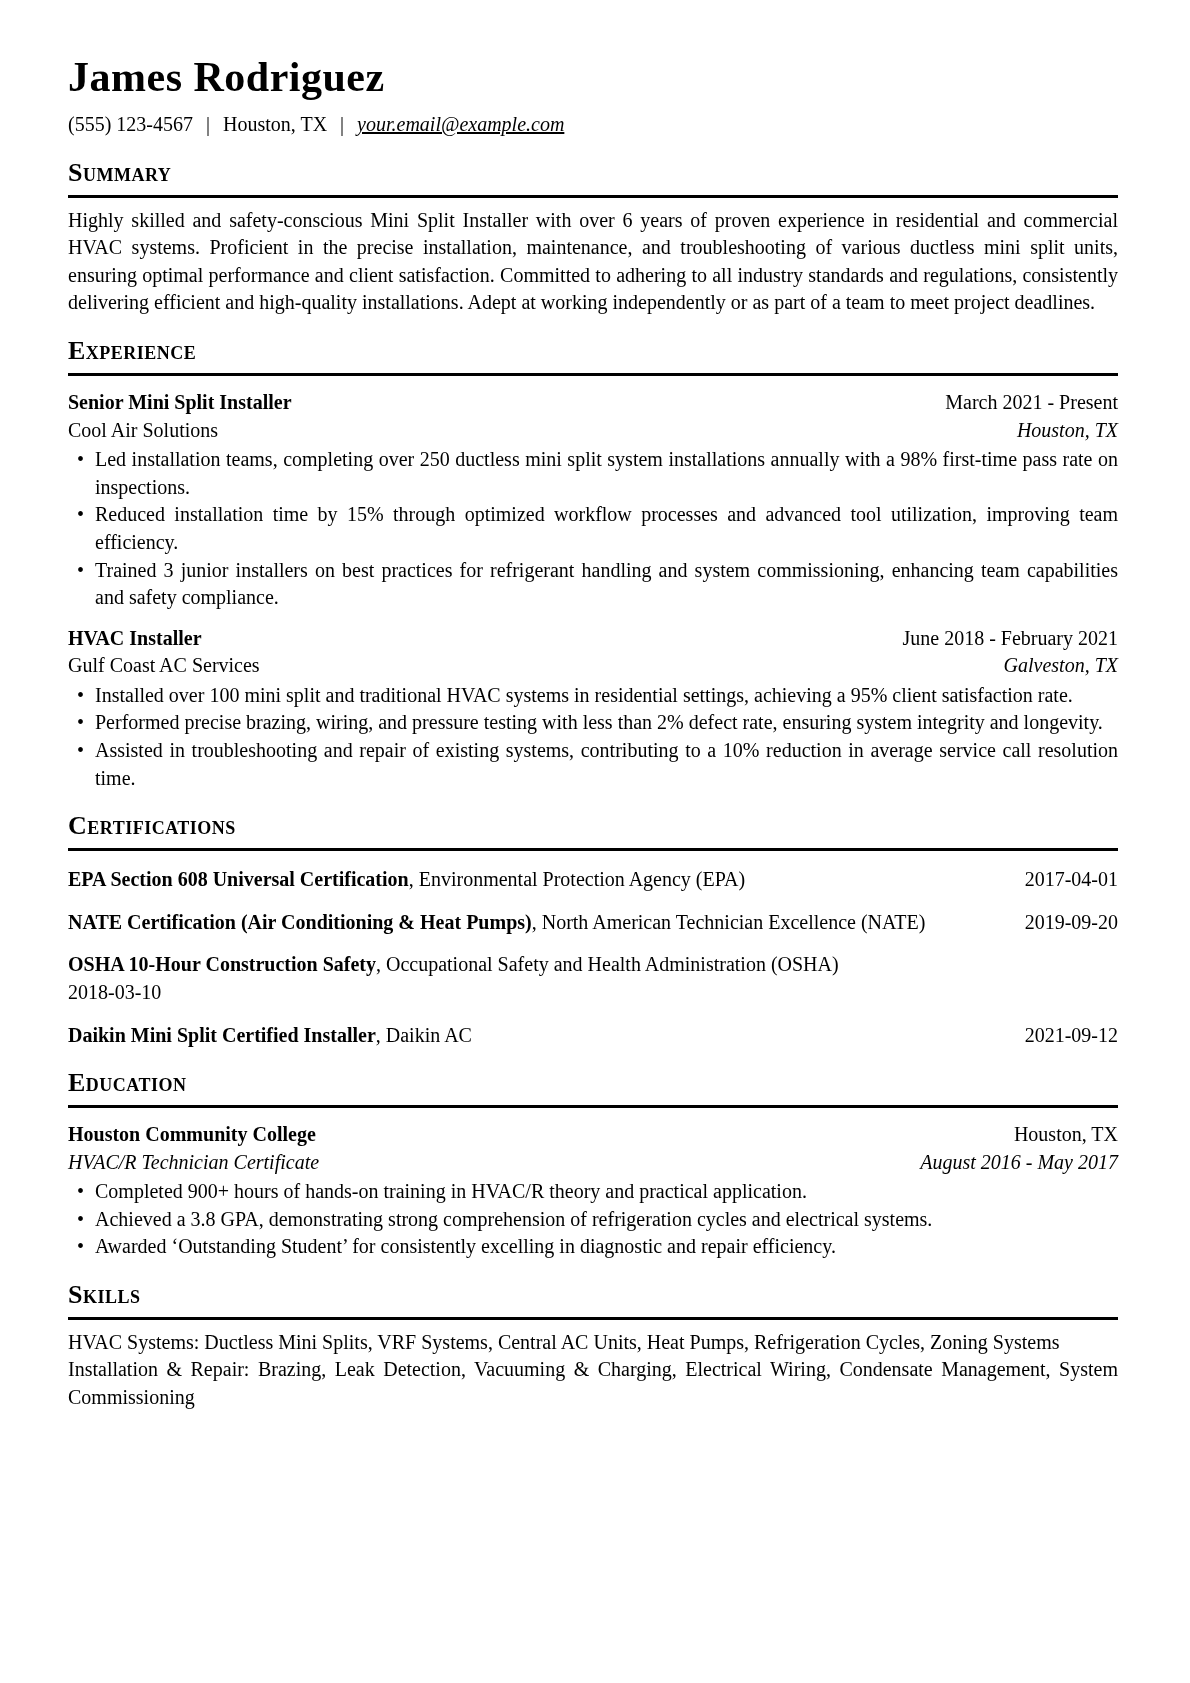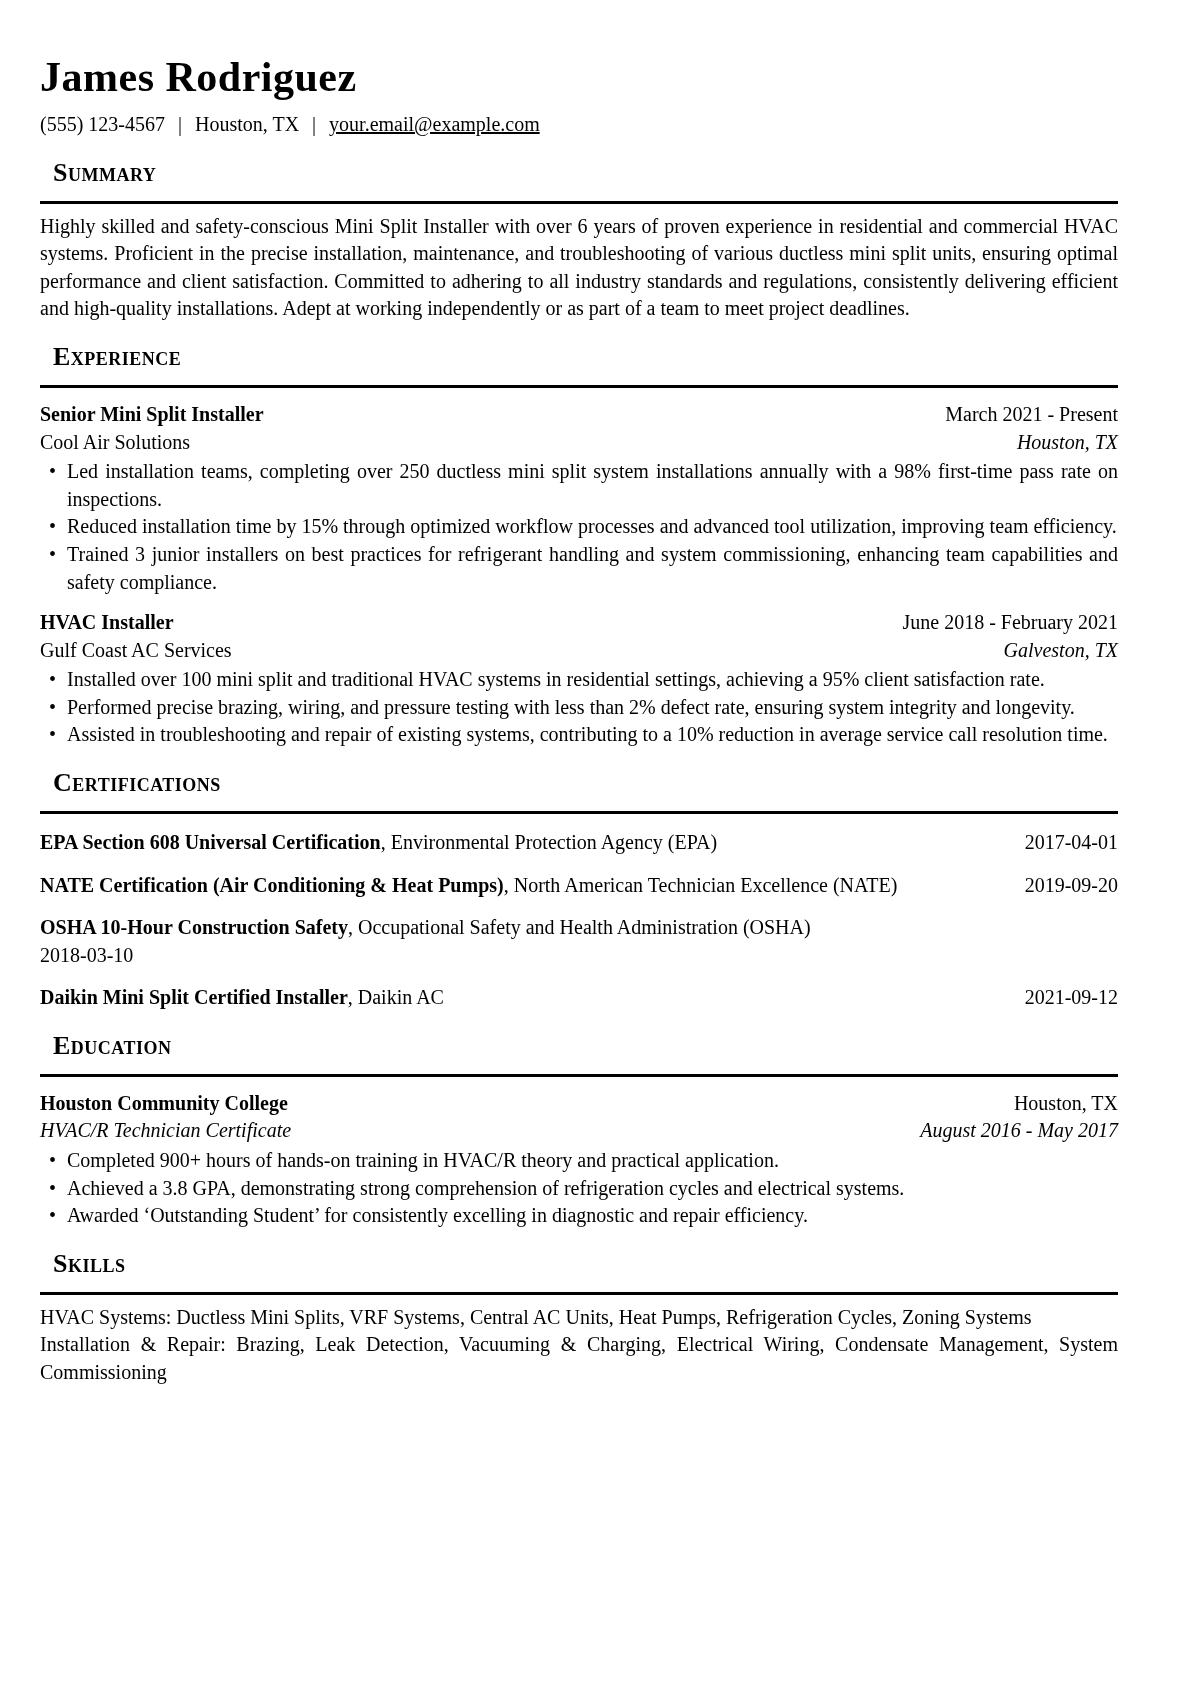--- a/index.html
+++ b/index.html
@@ -9,21 +9,21 @@
   }
   body {
     width: 1190px;
     height: 1683px;
     overflow: hidden;
   }
   .page {
     box-sizing: border-box;
     width: 1190px;
     height: 1342px;
-    padding: 54px 72px 40px 40px;
+    padding: 54px 72px 40px 68px;
     font-family: "Liberation Serif", "DejaVu Serif", serif;
     color: #000000;
     font-size: 20px;
     line-height: 1.38;
   }
   
   .candidate-name {
     margin: 0;
     font-size: 42px;
     line-height: 1.1;
@@ -35,25 +35,26 @@
     font-size: 20px;
   }
   .contact-sep {
     display: inline-block;
     margin: 0 13px;
   }
   .email-link {
     color: #000000;
     text-decoration: underline;
     cursor: pointer;
+    font-style: italic;
   }
   
   .section { margin-top: 19px; }
   .section-title {
-    margin: 13px;
+    margin: 0;
     font-size: 26px;
     line-height: 1.15;
     font-weight: bold;
     font-variant: small-caps;
     letter-spacing: 0.5px;
   }
   .section-rule {
     height: 3px;
     background: #000000;
     margin-top: 7px;

